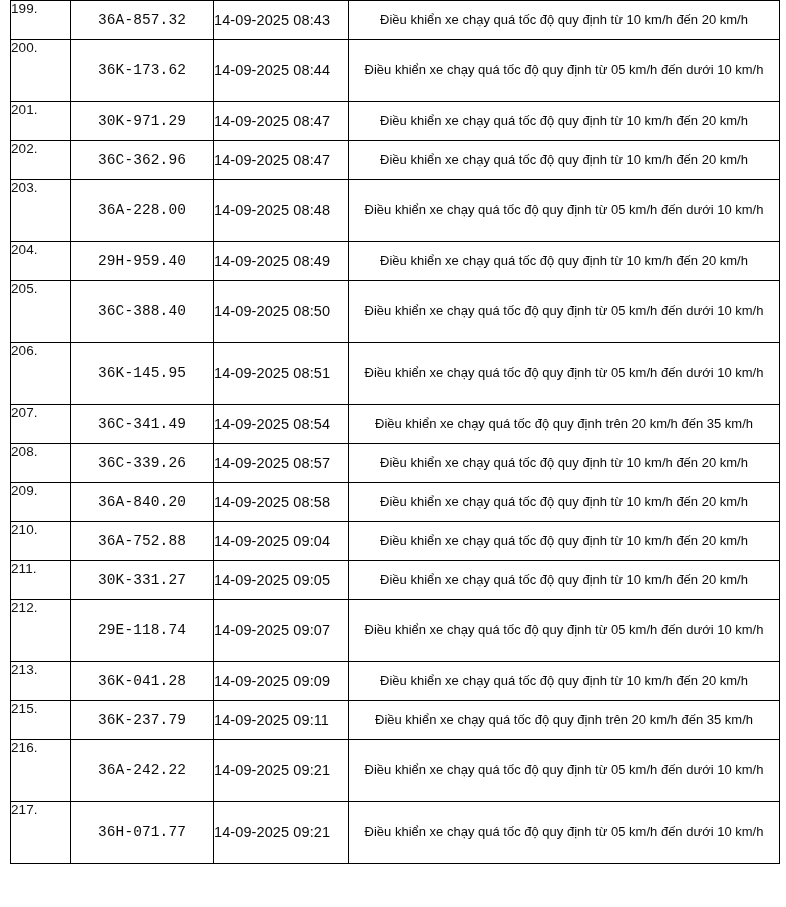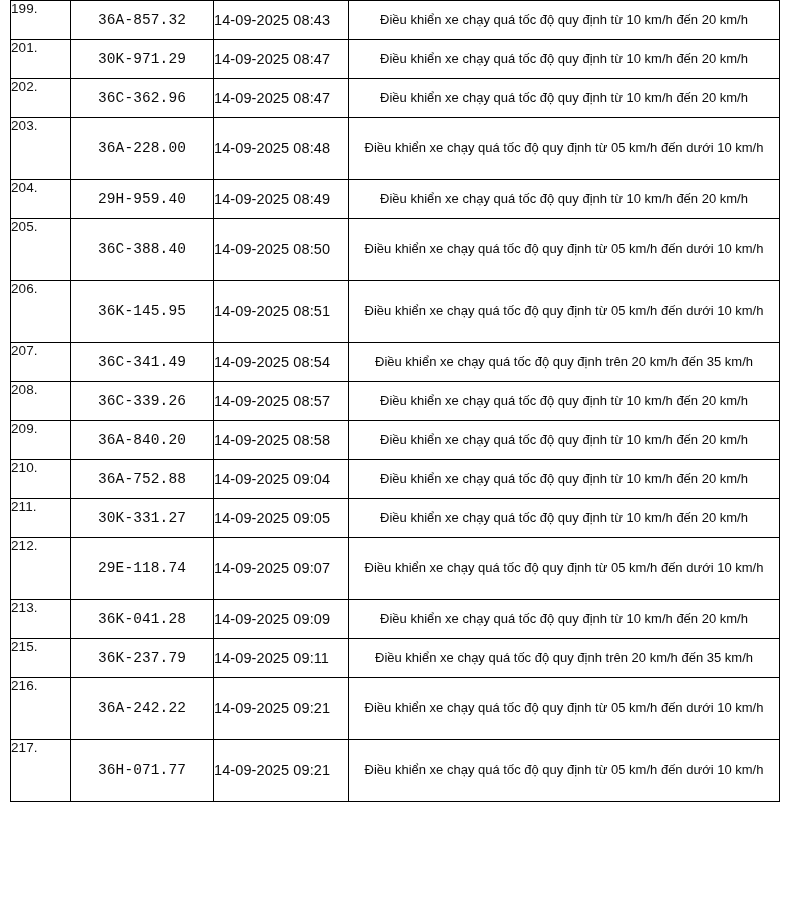--- a/index.html
+++ b/index.html
@@ -103,20 +103,26 @@
       <col class="c-time">
       <col class="c-desc">
     </colgroup>
     <tbody>
         <tr class="row-1">
           <td class="cell-index">199.</td>
           <td class="cell-plate">36A-857.32</td>
           <td class="cell-time">14-09-2025 08:43</td>
           <td class="cell-desc">Điều khiển xe chạy quá tốc độ quy định từ 10 km/h đến 20 km/h</td>
         </tr>
+        <tr class="row-2">
+          <td class="cell-index">200.</td>
+          <td class="cell-plate">36K-173.62</td>
+          <td class="cell-time">14-09-2025 08:44</td>
+          <td class="cell-desc">Điều khiển xe chạy quá tốc độ quy định từ 05 km/h đến dưới 10 km/h</td>
+        </tr>
         <tr class="row-1">
           <td class="cell-index">201.</td>
           <td class="cell-plate">30K-971.29</td>
           <td class="cell-time">14-09-2025 08:47</td>
           <td class="cell-desc">Điều khiển xe chạy quá tốc độ quy định từ 10 km/h đến 20 km/h</td>
         </tr>
         <tr class="row-1">
           <td class="cell-index">202.</td>
           <td class="cell-plate">36C-362.96</td>
           <td class="cell-time">14-09-2025 08:47</td>

